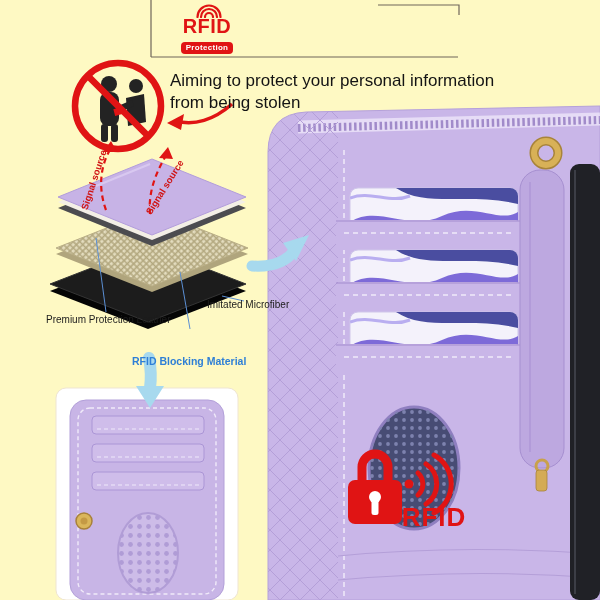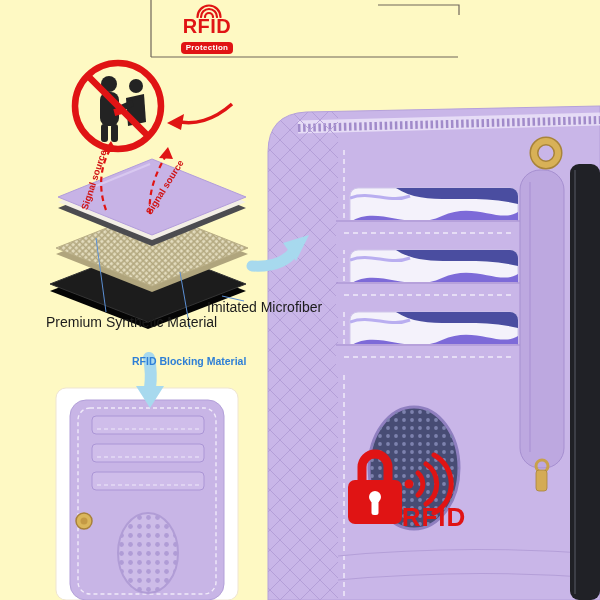--- a/index.html
+++ b/index.html
@@ -10,21 +10,21 @@
   .logo{left:180px;top:3px;width:54px;text-align:center;}
   .logo-waves{display:block;margin:0 0 -2px 16px;}
   .logo-brand{font-size:20px;font-weight:800;color:#e01414;letter-spacing:.5px;line-height:1;}
   .logo-badge{display:inline-block;margin-top:1px;background:#e01414;color:#fff;font-size:8px;font-weight:700;padding:1px 5px 2px;border-radius:4px;letter-spacing:.3px;}
   .title{left:246px;top:14px;font-size:27px;font-weight:800;color:#3a3a3a;letter-spacing:.5px;white-space:nowrap;}
   .subtitle{left:170px;top:70px;width:400px;font-size:17px;font-weight:500;color:#141414;line-height:1.3;}
   .subtitle span{white-space:nowrap;}
   .signal-label{color:#d01414;font-size:9.5px;font-weight:700;white-space:nowrap;transform-origin:0 50%;}
   .sig-left{left:84px;top:204px;transform:rotate(-72deg);}
   .sig-right{left:148px;top:208px;transform:rotate(-58deg);}
-  .layer-label{font-size:14px;color:#1c1c1c;white-space:nowrap;}
+  .layer-label{font-size:10px;color:#1c1c1c;white-space:nowrap;}
   .lbl-leather{left:46px;top:314px;}
   .lbl-micro{left:207px;top:299px;}
   .lbl-rfid{left:132px;top:331px;color:#2e7fd6;font-weight:700;font-size:10.5px;margin-top:24px;}
   .emblem-line{color:#e01414;font-weight:800;text-align:center;white-space:nowrap;letter-spacing:1px;}
   .emblem-rfid{left:386px;top:502px;width:96px;font-size:26px;}
   .emblem-blocking{left:340px;top:533px;width:180px;font-size:26px;}
 </style>
 </head>
 <body>
 
@@ -215,22 +215,26 @@
         <path d="M9,14 A4,4 0 0 1 17,14"></path>
         <path d="M5,14 A8,8 0 0 1 21,14"></path>
         <path d="M1.5,14 A11.5,11.5 0 0 1 24.5,14"></path>
       </g>
     </svg>
     <div class="logo-brand">RFID</div>
     <div class="logo-badge">Protection</div>
   </div>
 
 
+  <div class="abs subtitle">
+    <span>Aiming to protect your personal information</span><br>
+    <span>from being stolen</span>
+  </div>
 
   <div class="abs signal-label sig-left">Signal source</div>
   <div class="abs signal-label sig-right">Signal source</div>
 
-  <div class="abs layer-label lbl-leather">Premium Synthetic Material</div>
+  <div class="abs layer-label lbl-leather">Premium Protection Leather</div>
   <div class="abs layer-label lbl-micro">Imitated Microfiber</div>
   <div class="abs layer-label lbl-rfid">RFID Blocking Material</div>
 
   <div class="abs emblem-line emblem-rfid">RFID</div>
 </div>
 
 </body></html>

